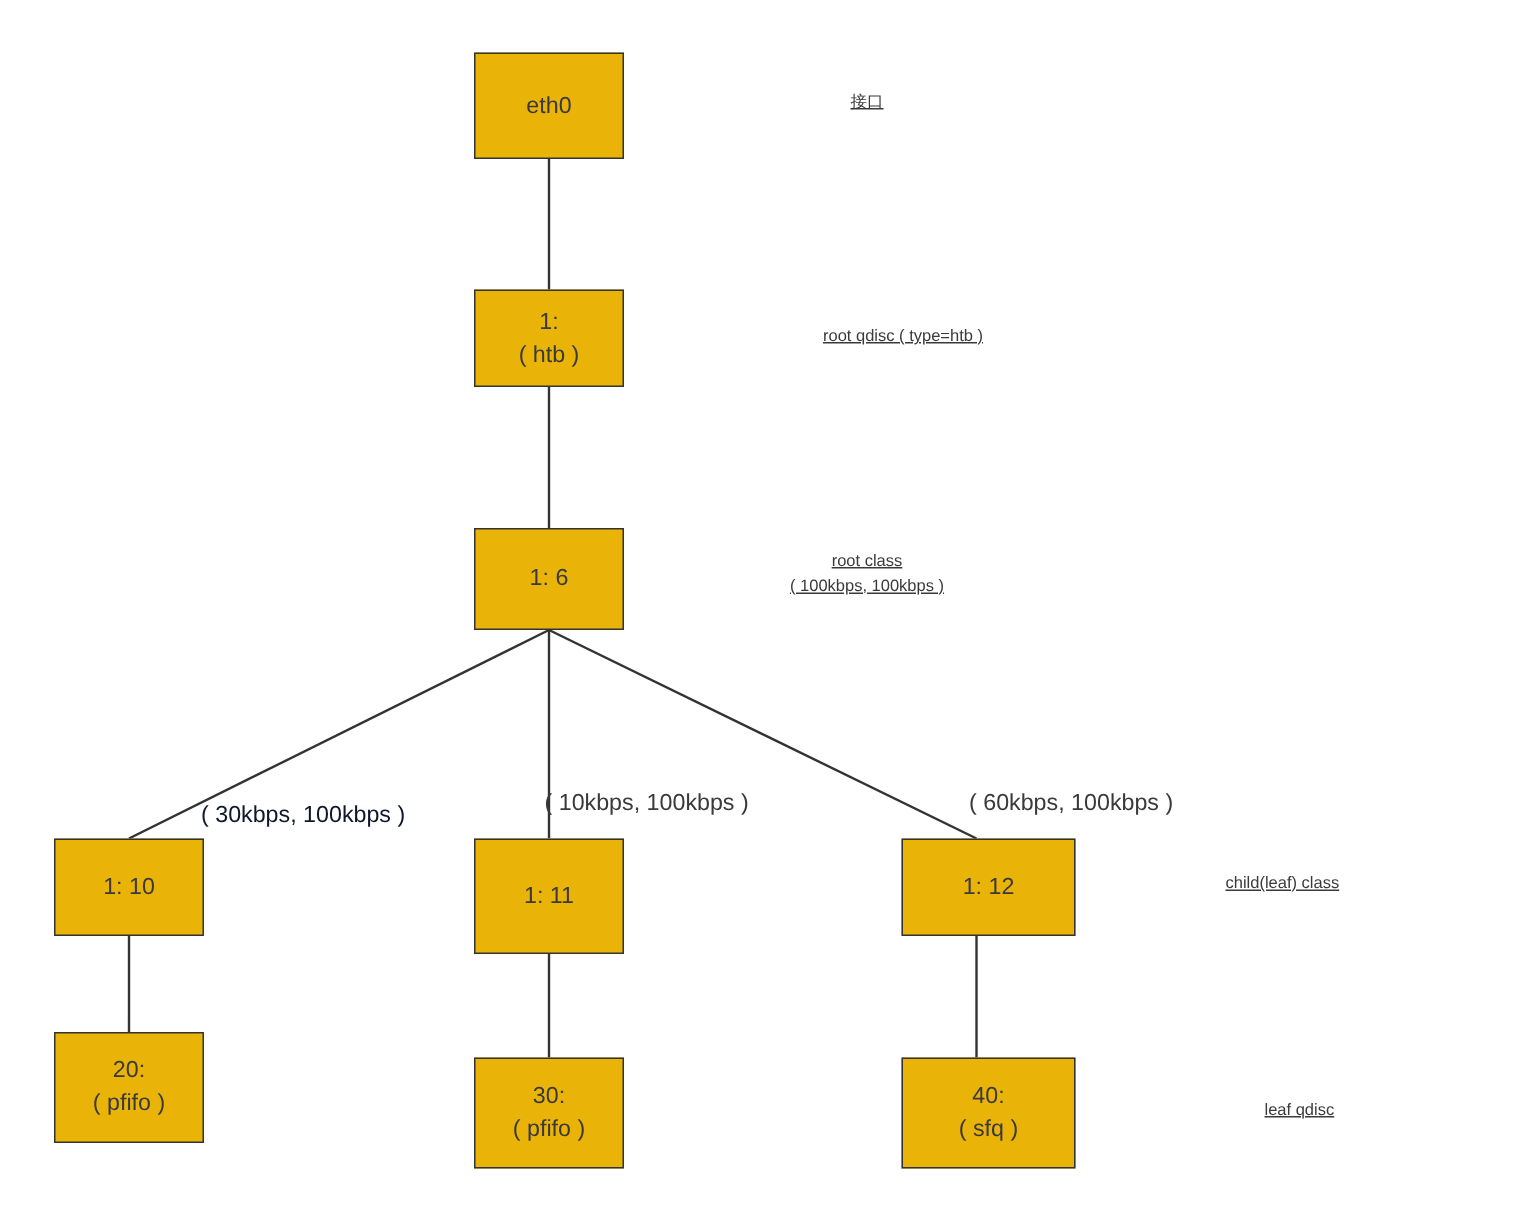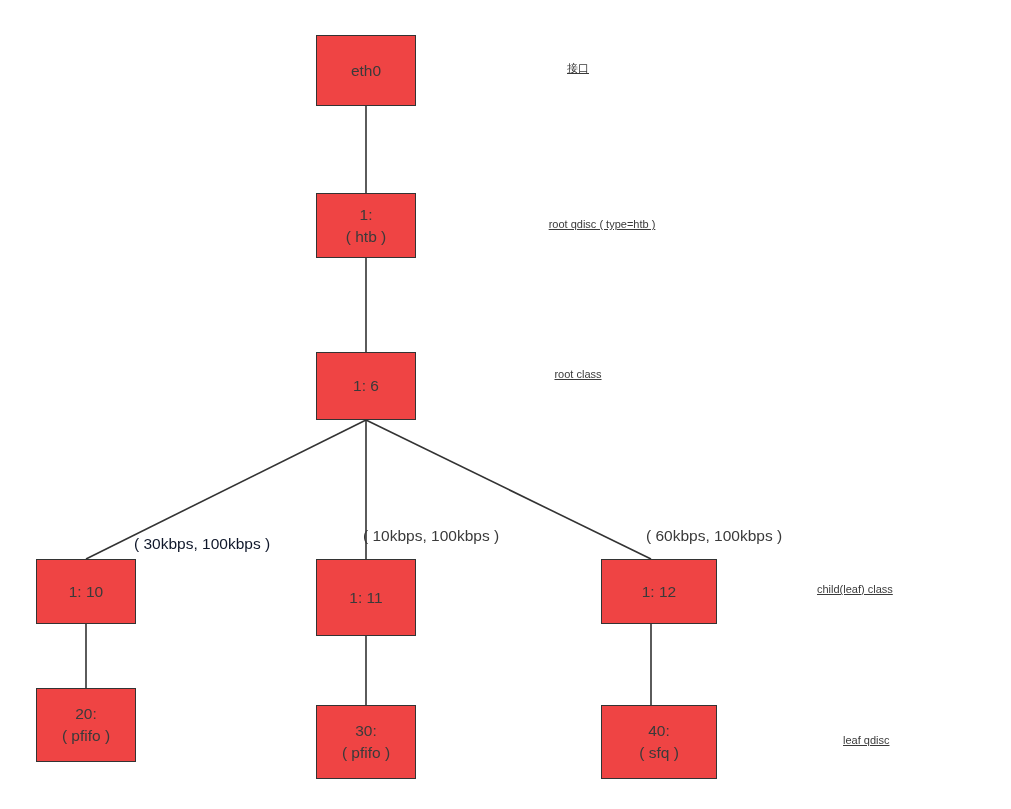--- a/index.html
+++ b/index.html
@@ -27,21 +27,21 @@
     left: 0;
     top: 0;
     width: 1011px;
     height: 809px;
     pointer-events: none;
   }
   .node {
     position: absolute;
     box-sizing: border-box;
     border: 1.6px solid #333333;
-    background: #ef4444;
+    background: #eab308;
     display: flex;
     flex-direction: column;
     align-items: center;
     justify-content: center;
     font-size: 15.5px;
     line-height: 1.42;
     color: #3a3a3a;
     text-align: center;
     white-space: nowrap;
   }
@@ -130,20 +130,21 @@
     </div>
   <div id="annotation-layer">
       <div class="annotation center" style="left: 578px; top: 60px; color: rgb(58, 58, 58);">
         <div>接口</div>
       </div>
       <div class="annotation center" style="left: 602px; top: 216px; color: rgb(58, 58, 58);">
         <div>root qdisc ( type=htb )</div>
       </div>
       <div class="annotation center" style="left: 578px; top: 366px; color: rgb(58, 58, 58);">
         <div>root class</div>
+        <div>( 100kbps, 100kbps )</div>
       </div>
       <div class="annotation left" style="left: 817px; top: 581px; color: rgb(58, 58, 58);">
         <div>child(leaf) class</div>
       </div>
       <div class="annotation left" style="left: 843px; top: 732px; color: rgb(58, 58, 58);">
         <div>leaf qdisc</div>
       </div>
     </div>
 
 </div>

